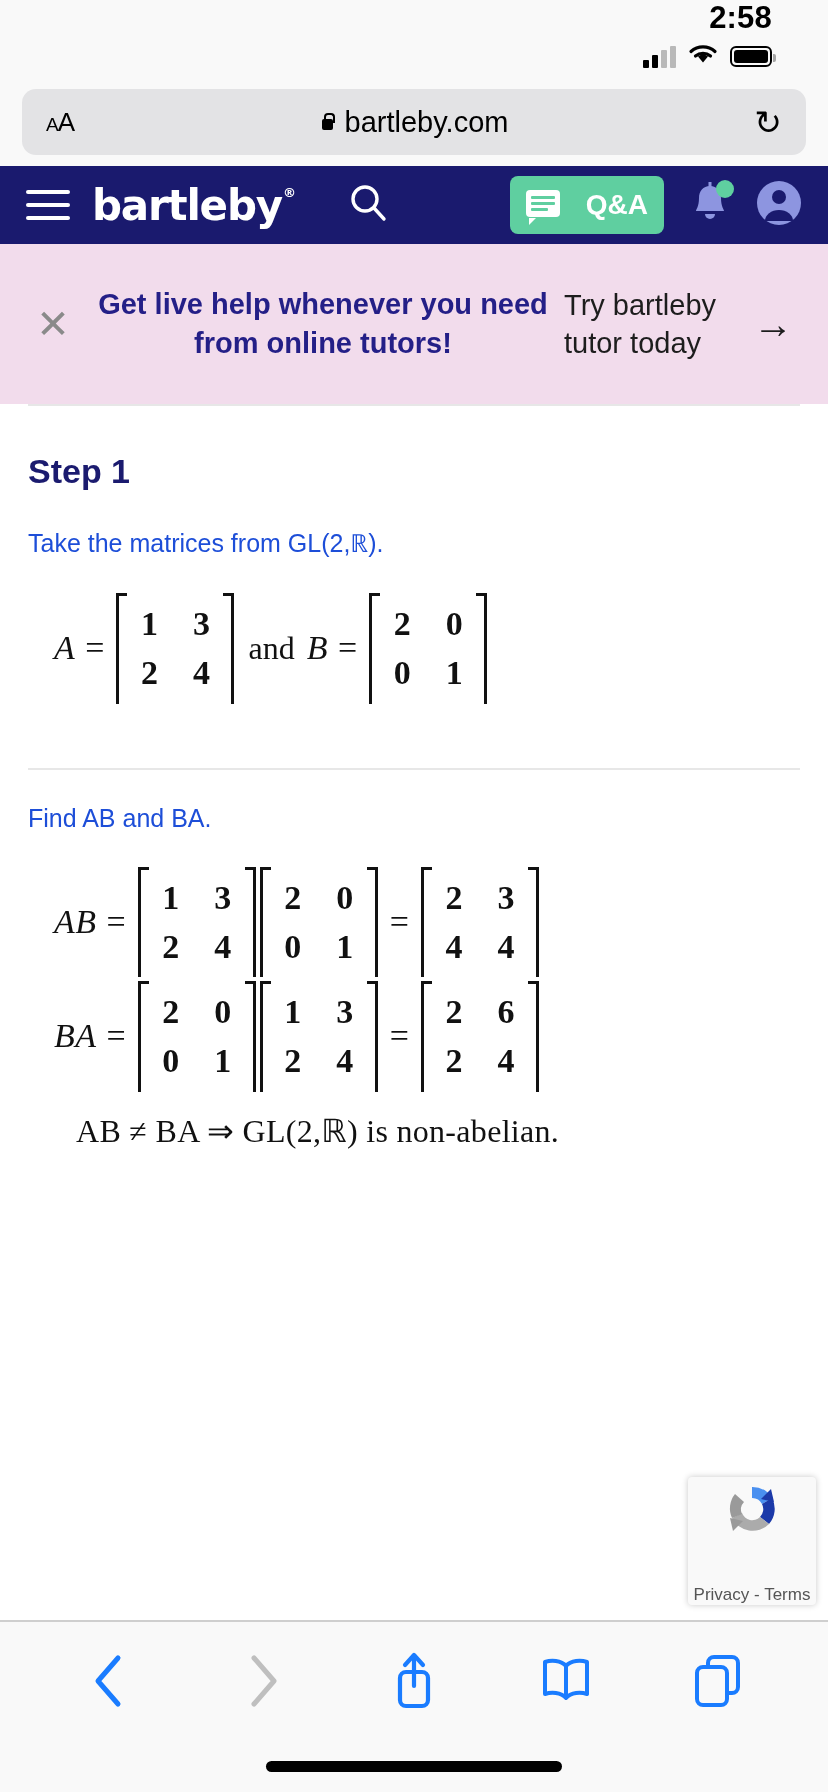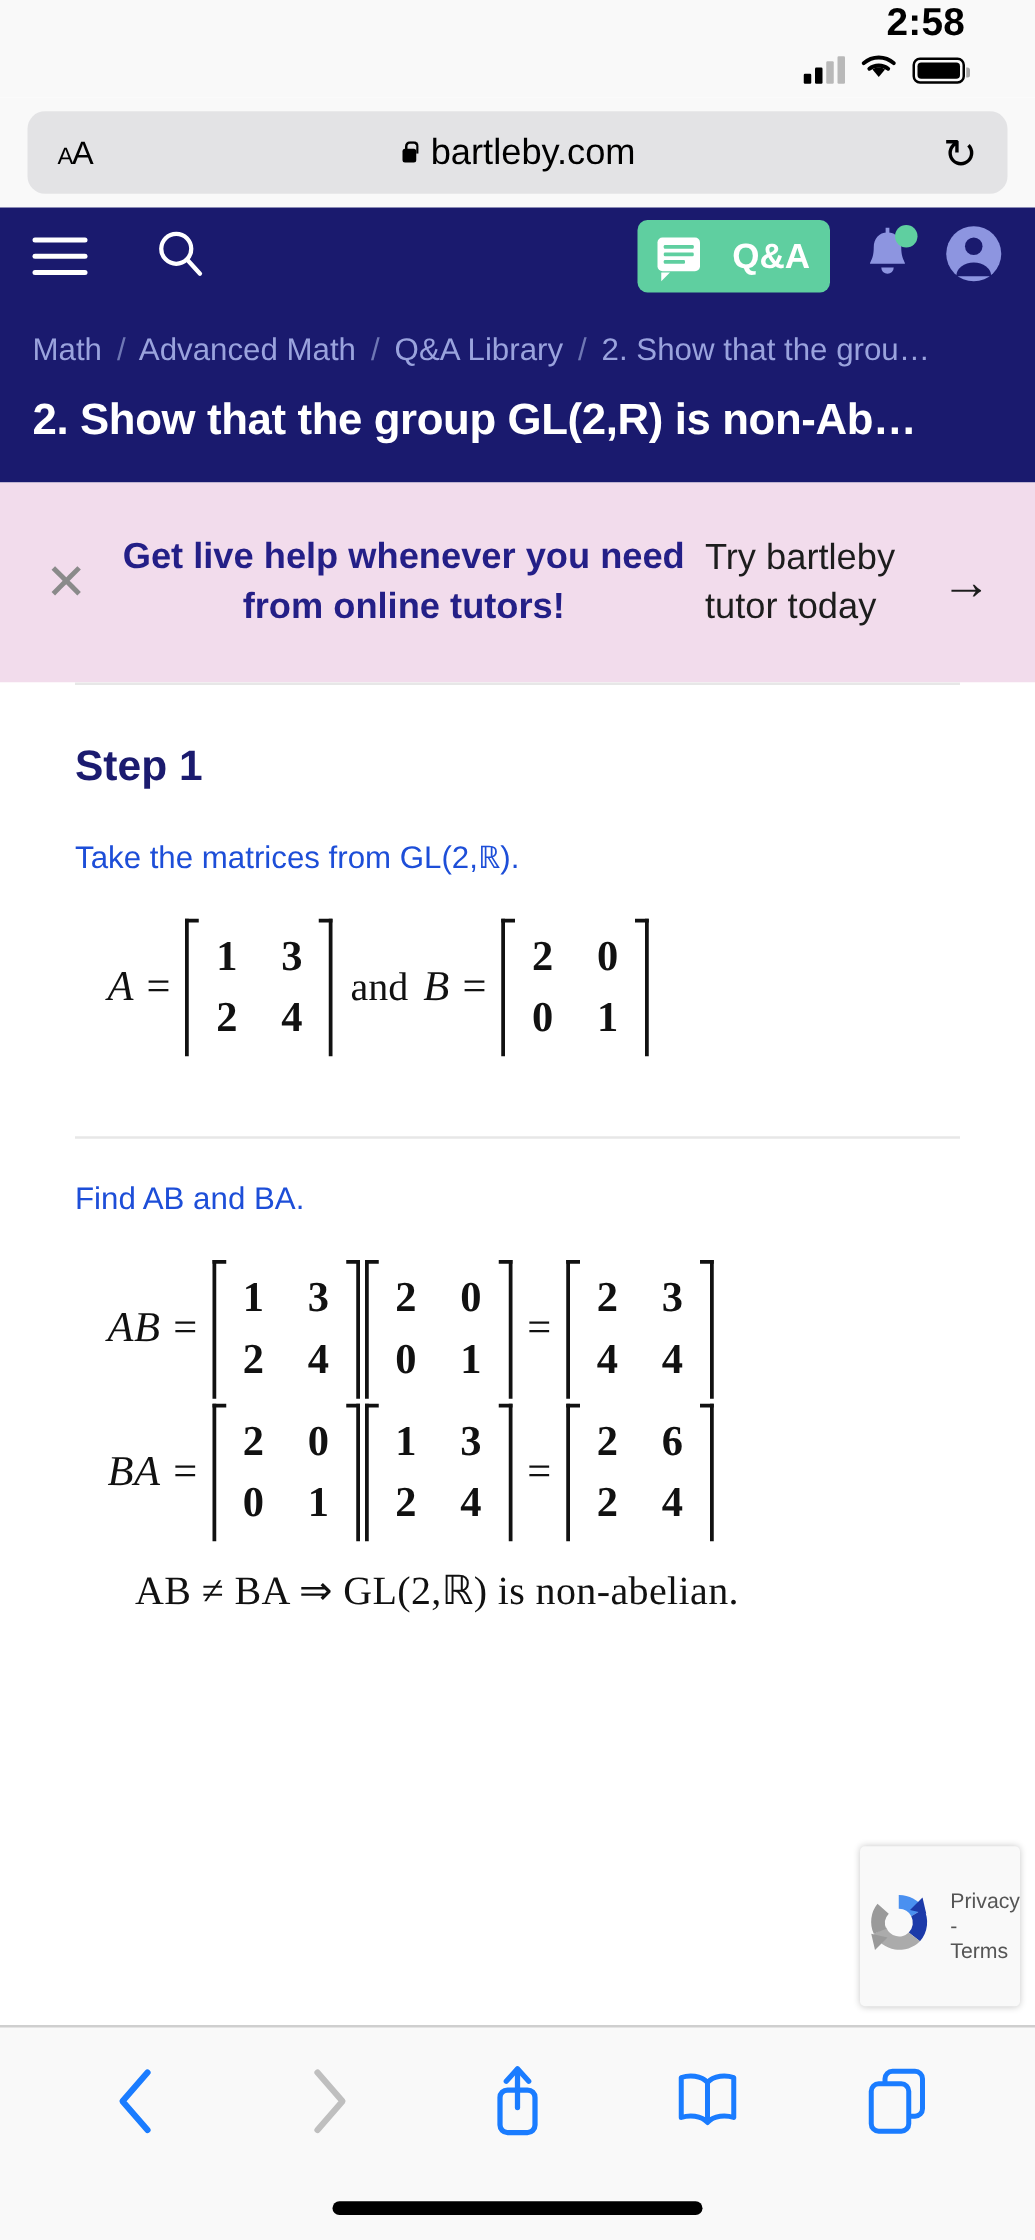--- a/index.html
+++ b/index.html
@@ -131,21 +131,21 @@
   .promo-text {
     color: #241f87; font-size: 29px; font-weight: 700; line-height: 1.35;
     flex: 1; text-align: center; padding: 0 6px;
   }
   .promo-cta {
     color: #1d1d1d; font-size: 29px; line-height: 1.32; width: 168px; flex: none;
   }
   .promo-arrow { font-size: 40px; color: #1d1d1d; width: 62px; text-align:center; flex:none; line-height:1; }
 
   
-  .content { background: #fff; padding: 0 60px; }
+  .content { background: #fff; padding: 0 28px; }
   .divider { height: 2px; background: #e7e7e7; margin: 0; }
   .step-head {
     color: #1b1b6f; font-size: 34px; font-weight: 700;
     padding: 46px 0 0 0;
   }
   .step-text { font-size: 25px; color: #1d4ed8; padding: 34px 0 0 0; }
 
   
   .math {
     font-family: "Liberation Serif", serif;
@@ -175,21 +175,21 @@
   .concl {
     font-family: "Liberation Serif", serif; font-size: 32px;
     padding: 16px 0 0 22px; color: #111; letter-spacing: .3px;
   }
 
   
   .recaptcha {
     position: absolute; right: 12px; top: 1477px;
     width: 128px; height: 128px; background: #f9f9f9;
     border-radius: 4px; box-shadow: 0 0 6px rgba(0,0,0,.22);
-    display: flex; align-items: center; justify-content: flex-end;
+    display: flex; flex-direction: column; align-items: center; justify-content: space-between;
     gap: 8px;
   }
   .recaptcha .label { font-size: 17px; color: #555; }
 
   
   .toolbar {
     position: absolute; left: 0; right: 0; bottom: 0; height: 172px;
     background: #f9f9f9; border-top: 2px solid #cfcfcf;
   }
   .toolbar-row {
@@ -240,20 +240,23 @@
   </div>
 </div>
 
 <div class="site-header">
   <div class="nav-row">
     <div class="hamburger">
         <b></b>
         <b></b>
         <b></b>
       </div>
+    <div class="logo">
+      <span>bartleby</span><sup>®</sup>
+    </div>
     <div class="nav-search">
       <svg width="44" height="44" viewBox="0 0 44 44">
         <circle cx="19" cy="18" r="12" stroke="#fff" stroke-width="3.4" fill="none"></circle>
         <line x1="28" y1="27" x2="38" y2="38" stroke="#fff" stroke-width="3.4" stroke-linecap="round"></line>
       </svg>
     </div>
     <div class="nav-spacer"></div>
     <div class="qa-btn">
       <span class="qa-ico">
         <span class="bubble">
@@ -275,32 +278,20 @@
     </div>
     <div class="avatar-ico">
       <svg width="46" height="46" viewBox="0 0 46 46">
         <circle cx="23" cy="23" r="22" fill="#8d95e0"></circle>
         <circle cx="23" cy="17" r="7" fill="#1a1a6e"></circle>
         <path d="M9 41 a14 11 0 0 1 28 0z" fill="#1a1a6e"></path>
       </svg>
     </div>
   </div>
 
-  <div class="crumb-block">
-    <div class="breadcrumb">
-      <span>Math</span>
-      <span class="sep">/</span>
-      <span>Advanced Math</span>
-      <span class="sep">/</span>
-      <span>Q&amp;A Library</span>
-      <span class="sep">/</span>
-      <span>2. Show that the grou…</span>
-    </div>
-    <div class="page-title">2. Show that the group GL(2,R) is non-Ab…</div>
-  </div>
 </div>
 
 <div class="promo">
   <div class="promo-close">✕</div>
   <div class="promo-text">Get live help whenever you need from online tutors!</div>
   <div class="promo-cta">Try bartleby tutor today</div>
   <div class="promo-arrow">→</div>
 </div>
 
 <div class="content">

